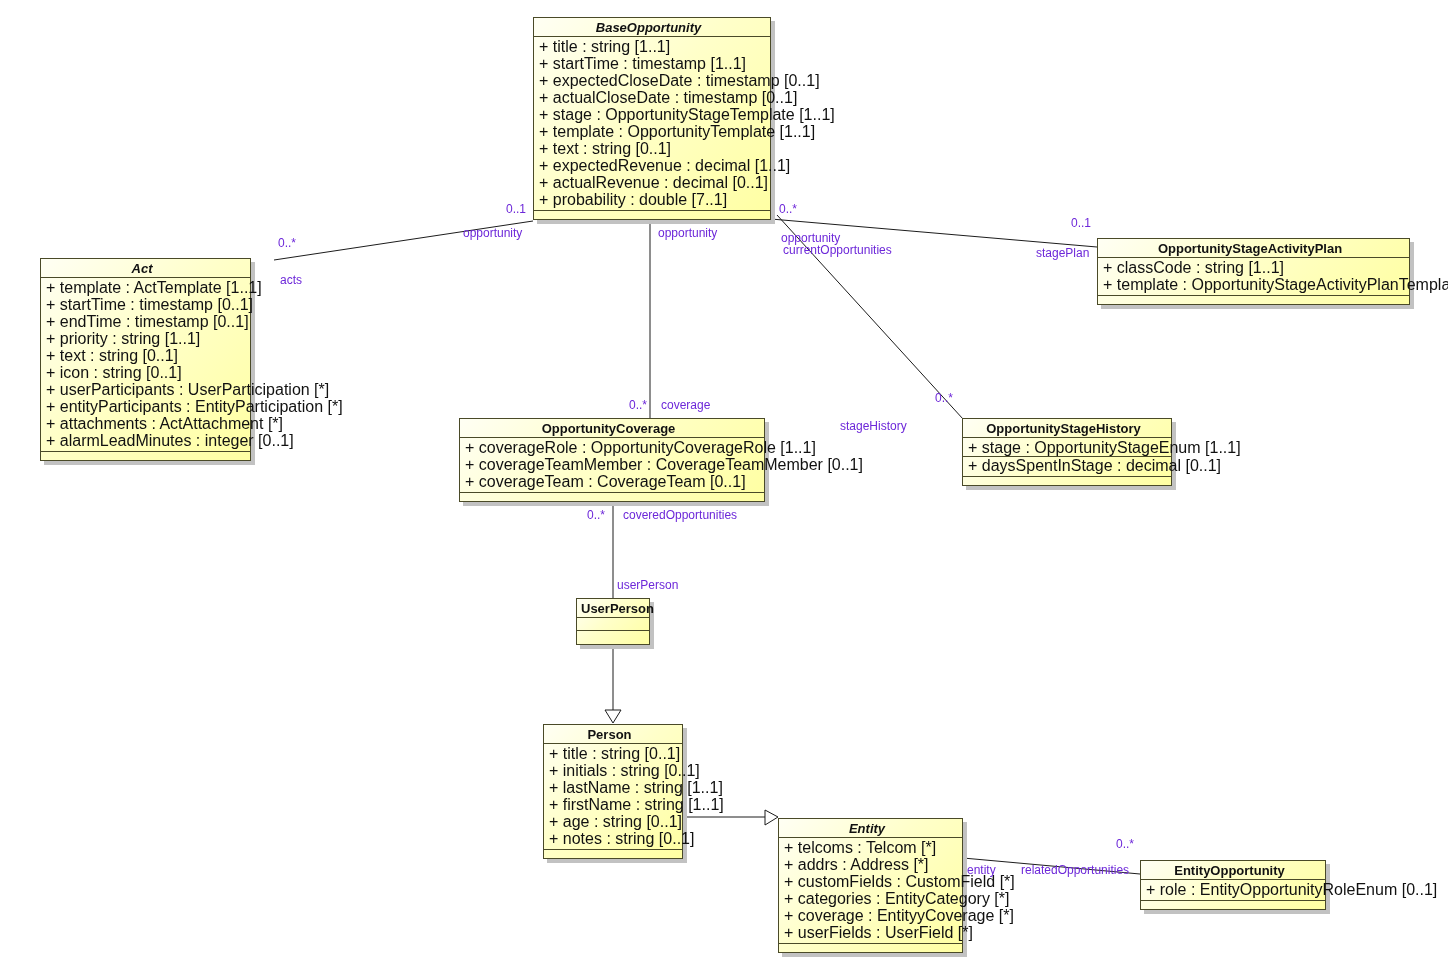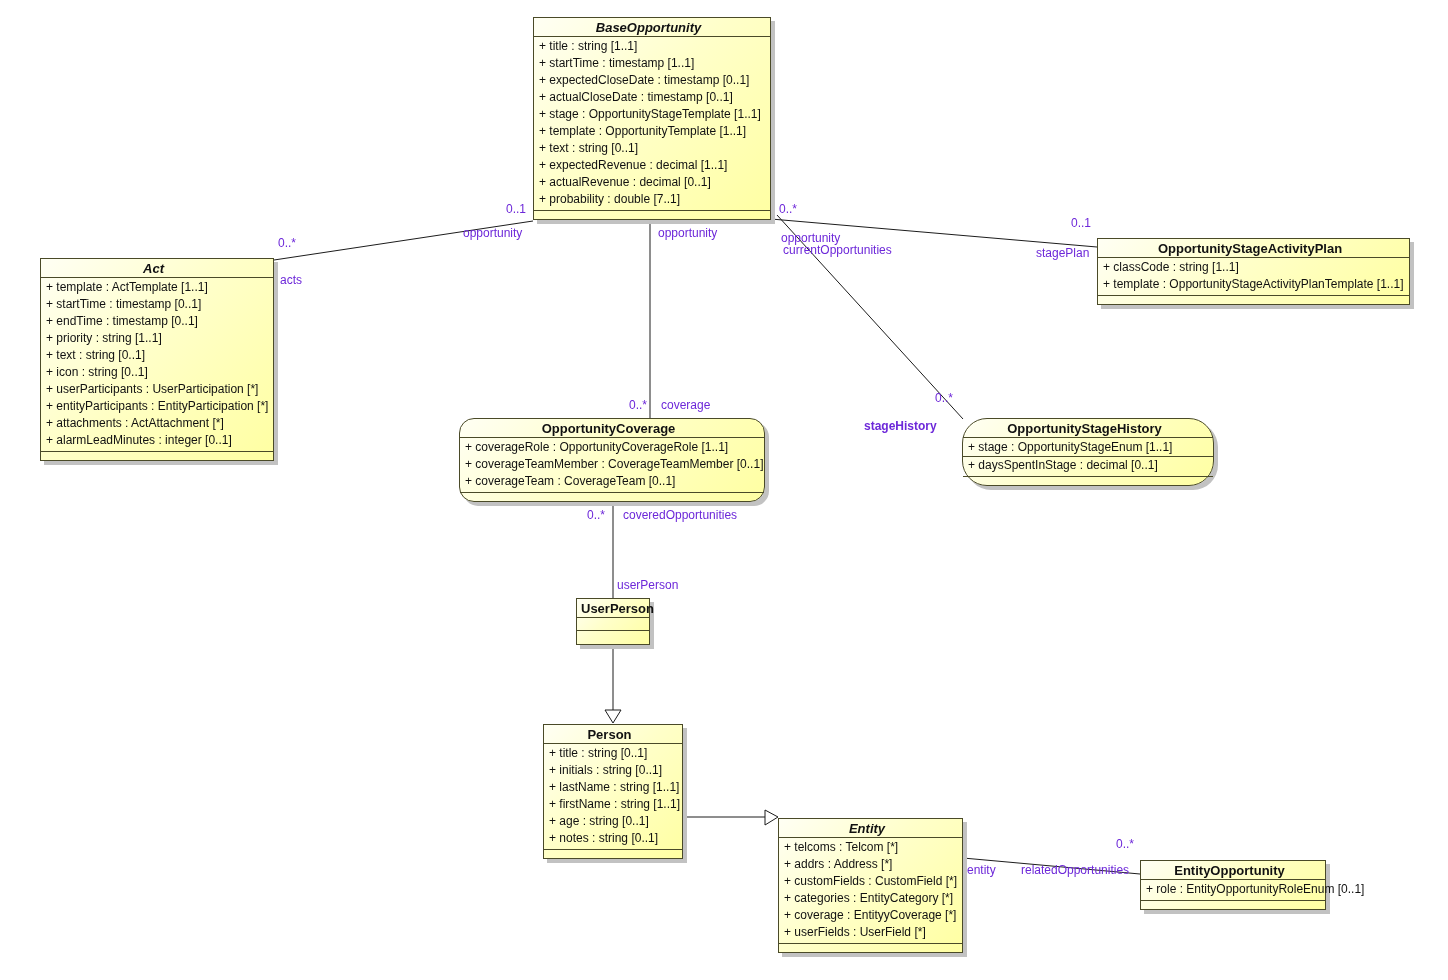--- a/index.html
+++ b/index.html
@@ -9,21 +9,21 @@
   #edges line{stroke:#1c1c1c;stroke-width:1;}
   #edges polygon{fill:#ffffff;stroke:#1c1c1c;stroke-width:1;}
 
   .uml-class{position:absolute;border:1px solid #4a4a28;
              background:linear-gradient(135deg,#fffff4 0%,#ffffc9 45%,#ffffa2 100%);
              box-shadow:4px 4px 0 0 #c2c2c2;box-sizing:border-box;}
   .uml-title{font-size:13px;font-weight:bold;text-align:center;
              border-bottom:1px solid #4a4a28;padding:2px 11px 1px 4px;white-space:nowrap;}
   .abstract .uml-title{font-style:italic;}
   .uml-attrs{border-bottom:1px solid #4a4a28;padding:1px 0 2px 0;}
-  .uml-attr{font-size:12px;height:17px;line-height:17px;padding:0 4px 0 5px;white-space:nowrap;}
+  .uml-attr{font-size:16px;height:17px;line-height:17px;padding:0 4px 0 5px;white-space:nowrap;}
   .uml-attr.ruled{border-bottom:1px solid #4a4a28;}
   .uml-footer{height:8px;}
   .uml-empty{height:12px;border-bottom:1px solid #4a4a28;}
   .uml-footer.tall{height:13px;}
 
   .edge-label{position:absolute;font-size:12px;line-height:13px;white-space:nowrap;color:#6d28d9;}
 </style>
 </head>
 <body>
 
@@ -56,48 +56,48 @@
       <div class="uml-attr">+ stage : OpportunityStageTemplate [1..1]</div>
       <div class="uml-attr">+ template : OpportunityTemplate [1..1]</div>
       <div class="uml-attr">+ text : string [0..1]</div>
       <div class="uml-attr">+ expectedRevenue : decimal [1..1]</div>
       <div class="uml-attr">+ actualRevenue : decimal [0..1]</div>
       <div class="uml-attr">+ probability : double [7..1]</div>
     </div>
     <div class="uml-footer"></div>
   </div>
 
-  <div class="uml-class abstract" style="left:40px;top:258px;width:234px;">
+  <div class="uml-class abstract" style="left:40px;top:258px;width:211px;">
     <div class="uml-title">Act</div>
     <div class="uml-attrs">
       <div class="uml-attr">+ template : ActTemplate [1..1]</div>
       <div class="uml-attr">+ startTime : timestamp [0..1]</div>
       <div class="uml-attr">+ endTime : timestamp [0..1]</div>
       <div class="uml-attr">+ priority : string [1..1]</div>
       <div class="uml-attr">+ text : string [0..1]</div>
       <div class="uml-attr">+ icon : string [0..1]</div>
       <div class="uml-attr">+ userParticipants : UserParticipation [*]</div>
       <div class="uml-attr">+ entityParticipants : EntityParticipation [*]</div>
       <div class="uml-attr">+ attachments : ActAttachment [*]</div>
       <div class="uml-attr">+ alarmLeadMinutes : integer [0..1]</div>
     </div>
     <div class="uml-footer"></div>
   </div>
 
-  <div class="uml-class" style="left:459px;top:418px;width:306px;border-radius:15px;">
+  <div class="uml-class" style="left:459px;top:418px;width:306px;">
     <div class="uml-title">OpportunityCoverage</div>
     <div class="uml-attrs">
       <div class="uml-attr">+ coverageRole : OpportunityCoverageRole [1..1]</div>
       <div class="uml-attr">+ coverageTeamMember : CoverageTeamMember [0..1]</div>
       <div class="uml-attr">+ coverageTeam : CoverageTeam [0..1]</div>
     </div>
     <div class="uml-footer"></div>
   </div>
 
-  <div class="uml-class" style="left:962px;top:418px;width:252px;border-radius:25px;">
+  <div class="uml-class" style="left:962px;top:418px;width:210px;">
     <div class="uml-title">OpportunityStageHistory</div>
     <div class="uml-attrs">
       <div class="uml-attr ruled">+ stage : OpportunityStageEnum [1..1]</div>
       <div class="uml-attr">+ daysSpentInStage : decimal [0..1]</div>
     </div>
     <div class="uml-footer"></div>
   </div>
 
   <div class="uml-class" style="left:1097px;top:238px;width:313px;">
     <div class="uml-title">OpportunityStageActivityPlan</div>
@@ -157,21 +157,21 @@
   <span class="edge-label" style="left:629px;top:399px;">0..*</span>
   <span class="edge-label" style="left:661px;top:399px;">coverage</span>
 
   <span class="edge-label" style="left:779px;top:203px;">0..*</span>
   <span class="edge-label" style="left:783px;top:244px;">currentOpportunities</span>
   <span class="edge-label" style="left:781px;top:232px;">opportunity</span>
   <span class="edge-label" style="left:1071px;top:217px;">0..1</span>
   <span class="edge-label" style="left:1036px;top:247px;">stagePlan</span>
 
   <span class="edge-label" style="left:935px;top:392px;">0..*</span>
-  <span class="edge-label" style="left:864px;top:420px;font-weight:bold;">stageHistory</span>
+  <span class="edge-label" style="left:840px;top:420px;">stageHistory</span>
 
   <span class="edge-label" style="left:587px;top:509px;">0..*</span>
   <span class="edge-label" style="left:623px;top:509px;">coveredOpportunities</span>
   <span class="edge-label" style="left:617px;top:579px;">userPerson</span>
 
   <span class="edge-label" style="left:967px;top:864px;">entity</span>
   <span class="edge-label" style="left:1021px;top:864px;">relatedOpportunities</span>
   <span class="edge-label" style="left:1116px;top:838px;">0..*</span>
 
 </div>

